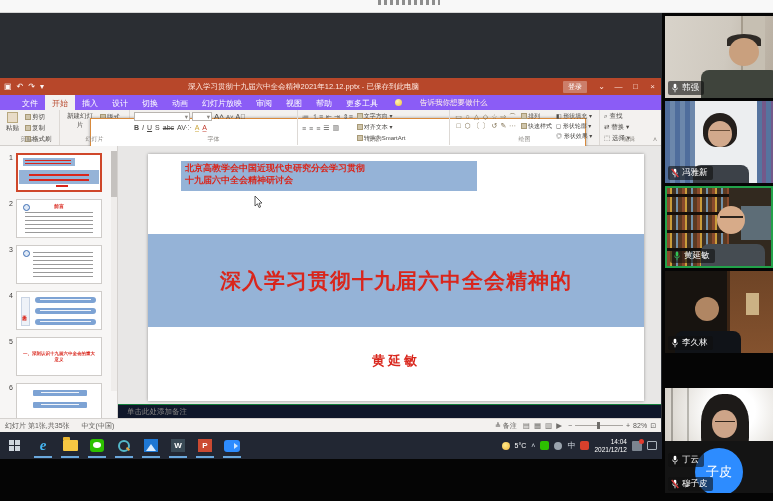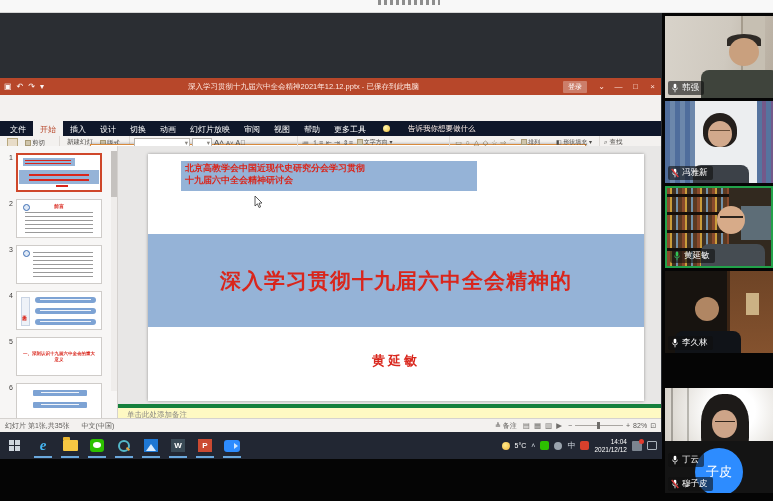--- a/index.html
+++ b/index.html
@@ -18,21 +18,21 @@
   
   .ppt { position:absolute; left:0; top:65px; width:661px; height:354px; background:#f3f1ef; }
 
   .titlebar { height:17px; background:#b7472a; display:flex; align-items:center; color:#fff; padding:0 0 0 4px; }
   .qat { display:flex; gap:5px; font-size:8px; align-items:center; opacity:.95; }
   .doc-title { flex:1; text-align:center; font-size:7.5px; color:#ffe9e2; white-space:nowrap; overflow:hidden; }
   .login-badge { background:rgba(255,255,255,.30); color:#fff; font-size:7px; padding:1px 5px; border-radius:1px; margin-right:6px; }
   .winctl { display:flex; }
   .winbtn { width:17px; height:17px; font-size:8px; display:flex; align-items:center; justify-content:center; color:#ffe3da; }
 
-  .tabs { height:15px; background:#0f172a; display:flex; align-items:stretch; padding-left:3px; color:#fff; font-size:8px;margin-top:26px; }
+  .tabs { height:15px; background:#8b5cf6; display:flex; align-items:stretch; padding-left:15px; color:#fff; font-size:8px; }
   .tab { padding:3px 7px 1px; white-space:nowrap; }
   .tab.active { background:#f3f1ef; color:#b7472a; }
   .tellme { margin-left:10px; display:flex; align-items:center; gap:18px; font-size:7.5px; color:#fff0ea; }
   .bulb { width:7px; height:7px; border-radius:50%; background:radial-gradient(circle at 35% 35%, #fff7b0, #f2c03c); }
 
   .ribbon { height:36px; background:#f3f1ef; border-bottom:1px solid #d2cfcc; display:flex; position:relative; font-size:6.5px; color:#4c4a47; }
   .group { position:relative; border-right:1px solid #ddd9d5; padding:2px 4px 9px; display:flex; gap:4px; align-items:flex-start; }
   .glabel { position:absolute; bottom:1px; left:0; right:0; text-align:center; font-size:6px; color:#8d8a85; }
   .bigbtn { display:flex; flex-direction:column; align-items:center; gap:1px; padding:0 2px; }
   .bigic { width:11px; height:11px; background:#e8dcc8; border:1px solid #b8a87e; }
@@ -81,21 +81,21 @@
   
   .canvas { flex:1; background:#e8e7e6; position:relative; }
   .slide { position:absolute; left:30px; top:8px; width:496px; height:247px; background:#fff; box-shadow:0 0 3px rgba(0,0,0,.35); }
   .sl-header { position:absolute; left:33px; top:7px; width:296px; height:30px; background:#95b3d7; color:#d9261c; font-size:9px; font-weight:bold; padding:2px 4px; line-height:1.3; }
   .sl-band { position:absolute; left:0; top:80px; width:100%; height:93px; background:#95b3d7; display:flex; align-items:center; justify-content:center; color:#d9261c; font-weight:bold; }
   .sl-band .l1 { font-size:21px; letter-spacing:1px; }
   .sl-band .l2 { font-size:21px; letter-spacing:2px; margin-top:4px; }
   .sl-author { position:absolute; left:0; top:198px; width:100%; text-align:center; color:#d9261c; font-size:13px; font-weight:bold; letter-spacing:3px; }
   .cursor { position:absolute; left:106px; top:42px; }
 
-  .notes-bar { position:absolute; left:0; right:0; bottom:0; height:14px; background:#fef9c3; border-top:4px solid #15803d; font-size:7.5px; color:#8a8885; line-height:13px; padding-left:9px; }
+  .notes-bar { position:absolute; left:0; right:0; bottom:0; height:14px; background:#0f172a; border-top:1px solid #15803d; font-size:7.5px; color:#8a8885; line-height:13px; padding-left:9px; }
 
   
   .statusbar { position:absolute; left:0; right:0; bottom:0; height:14px; background:#f3f1ef; border-top:1px solid #d5d2cf; display:flex; align-items:center; font-size:7px; color:#5d5b58; padding:0 5px; }
   .sb-left { display:flex; gap:12px; }
   .sb-right { margin-left:auto; display:flex; align-items:center; gap:6px; }
   .sb-views { display:flex; gap:4px; font-size:7.5px; color:#6f6d6a; }
   .sb-zoom { display:flex; align-items:center; gap:3px; }
   .sb-track { width:48px; height:1px; background:#a9a6a2; position:relative; }
   .sb-knob { position:absolute; left:22px; top:-3px; width:3px; height:7px; background:#6f6d6a; }
 

